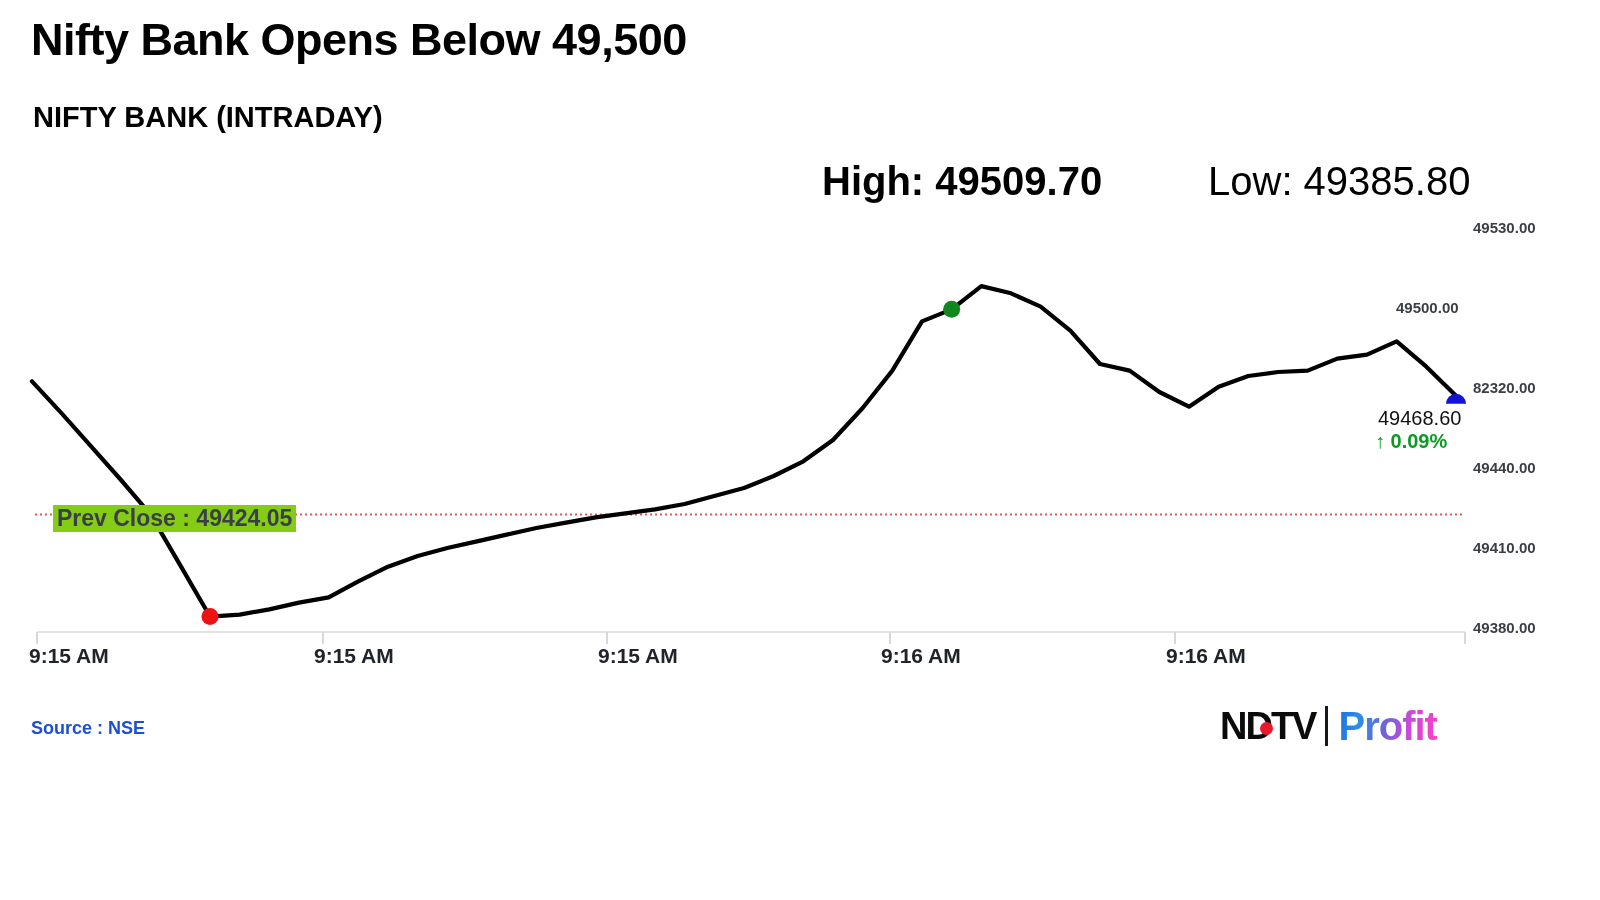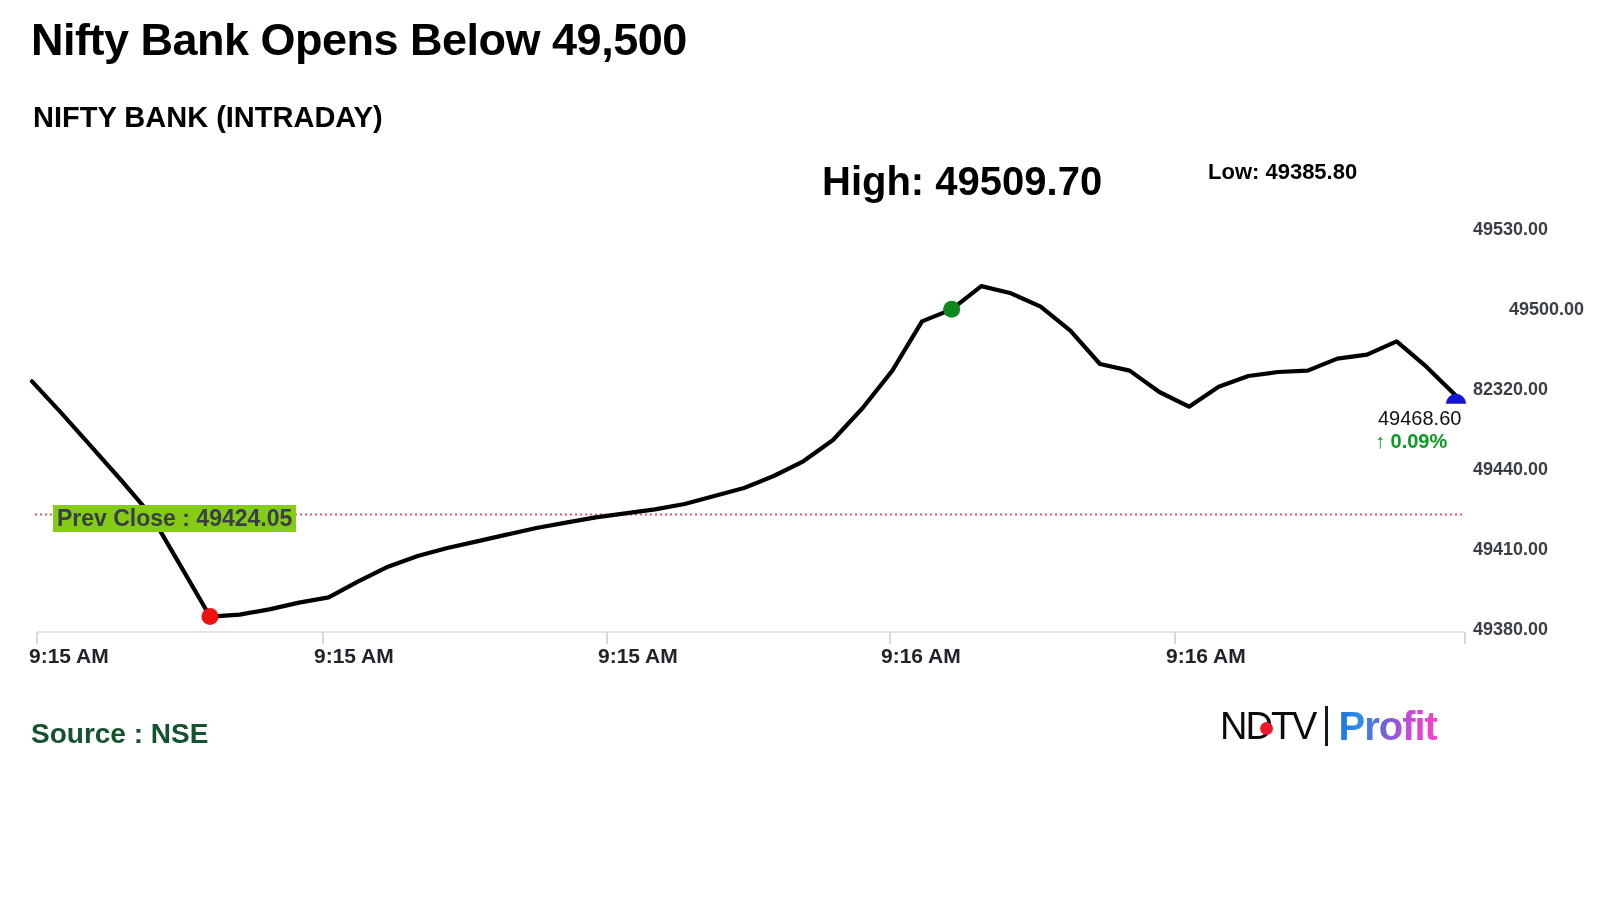--- a/index.html
+++ b/index.html
@@ -22,29 +22,29 @@
   .subhead {
     position:absolute; left:18px; top:101px;
     font-size:29px; font-weight:bold; color:#000; white-space:nowrap;
   }
   .stat-high {
     position:absolute; left:807px; top:159px;
     font-size:40px; font-weight:bold; color:#000; white-space:nowrap;
   }
   .stat-low {
     position:absolute; left:1193px; top:159px;
-    font-size:22px; font-weight:bold; color:#000; white-space:nowrap;
+    font-size:40px; font-weight:normal; color:#000; white-space:nowrap;
   }
 
   .chart-wrap { position:absolute; left:0; top:0; width:1600px; height:900px; }
   svg.chart { position:absolute; left:0; top:0; }
 
   .ylab {
     position:absolute;
-    font-size:18px; font-weight:bold; color:#3a3f45;
+    font-size:15px; font-weight:bold; color:#3a3f45;
     white-space:nowrap; text-align:left;
   }
   .xlab {
     position:absolute;
     font-size:21px; font-weight:bold; color:#20242a;
     white-space:nowrap;
   }
 
   .prevclose-label {
     position:absolute; left:38px; top:505px;
@@ -56,26 +56,26 @@
     position:absolute; left:1363px; top:407px;
     font-size:20px; font-weight:normal; color:#111; white-space:nowrap;
   }
   .last-change {
     position:absolute; left:1360px; top:430px;
     font-size:20px; font-weight:bold; color:#0a9b23; white-space:nowrap;
   }
 
   .source {
     position:absolute; left:16px; top:718px;
-    font-size:28px; font-weight:bold; color:#14532d; white-space:nowrap;
+    font-size:18px; font-weight:bold; color:#1d4ed8; white-space:nowrap;
   }
 
   .logo { position:absolute; left:1205px; top:703px; display:flex; align-items:center; height:46px; }
   .logo-ndtv {
-    font-size:38px; font-weight:normal; letter-spacing:-2px;
+    font-size:38px; font-weight:bold; letter-spacing:-2px;
     color:#0b0b0b; position:relative; font-family:"Liberation Sans", sans-serif;
   }
   .logo-dot {
     position:absolute; left:40px; top:17px; width:13px; height:13px;
     border-radius:50%; background:#e8192c;
   }
   .logo-sep {
     width:3px; height:40px; background:#16181d; margin:0 10px;
   }
   .logo-profit {
@@ -105,21 +105,21 @@
         <line x1="875" y1="632" x2="875" y2="644" stroke="#d8d8d8" stroke-width="2"></line>
         <line x1="1160" y1="632" x2="1160" y2="644" stroke="#d8d8d8" stroke-width="2"></line>
         <line x1="1450" y1="632" x2="1450" y2="644" stroke="#d8d8d8" stroke-width="2"></line>
         <line x1="20" y1="514.5333333333256" x2="1450" y2="514.5333333333256" stroke="#e05a5a" stroke-width="2" stroke-dasharray="2,3"></line>
         <polyline points="17.00,381.33 46.67,413.33 76.33,446.67 106.00,480.00 135.67,514.67 165.33,565.33 195.00,616.53 224.67,614.67 254.33,609.33 284.00,602.67 313.67,597.33 343.33,581.33 373.00,566.67 402.67,556.00 432.33,548.00 462.00,541.33 491.67,534.67 521.33,528.00 551.00,522.67 580.67,517.33 610.33,513.33 640.00,509.33 669.67,504.00 699.33,496.00 729.00,488.00 758.67,476.00 788.33,461.33 818.00,440.00 847.67,408.00 877.33,370.67 907.00,321.33 936.67,309.33 966.33,286.13 996.00,293.33 1025.67,306.67 1055.33,330.67 1085.00,364.00 1114.67,370.67 1144.33,392.00 1174.00,406.67 1203.67,386.67 1233.33,376.00 1263.00,372.00 1292.67,370.67 1322.33,358.67 1352.00,354.67 1381.67,341.33 1411.33,366.67 1441.00,395.73" fill="none" stroke="#000000" stroke-width="4.2" stroke-linejoin="round" stroke-linecap="round"></polyline>
         <circle cx="195" cy="616.5333333333256" r="8.5" fill="#ee1111"></circle>
         <circle cx="936.6666666666667" cy="309.33333333333337" r="8.5" fill="#11871f"></circle>
         <path d="M 1431 403.7333333333372 A 10 10 0 0 1 1451 403.7333333333372 Z" fill="#1414d0"></path>
       </svg>
   <div class="ylab" style="left: 1458px; top: 219px;">49530.00</div>
-      <div class="ylab" style="left: 1494px; top: 299px;">49500.00</div>
+      <div class="ylab" style="left: 1381px; top: 299px;">49500.00</div>
       <div class="ylab" style="left: 1458px; top: 379px;">82320.00</div>
       <div class="ylab" style="left: 1458px; top: 459px;">49440.00</div>
       <div class="ylab" style="left: 1458px; top: 539px;">49410.00</div>
       <div class="ylab" style="left: 1458px; top: 619px;">49380.00</div>
       <div class="xlab" style="left: 14px; top: 644px;">9:15 AM</div>
       <div class="xlab" style="left: 299px; top: 644px;">9:15 AM</div>
       <div class="xlab" style="left: 583px; top: 644px;">9:15 AM</div>
       <div class="xlab" style="left: 866px; top: 644px;">9:16 AM</div>
       <div class="xlab" style="left: 1151px; top: 644px;">9:16 AM</div>
     </div>

